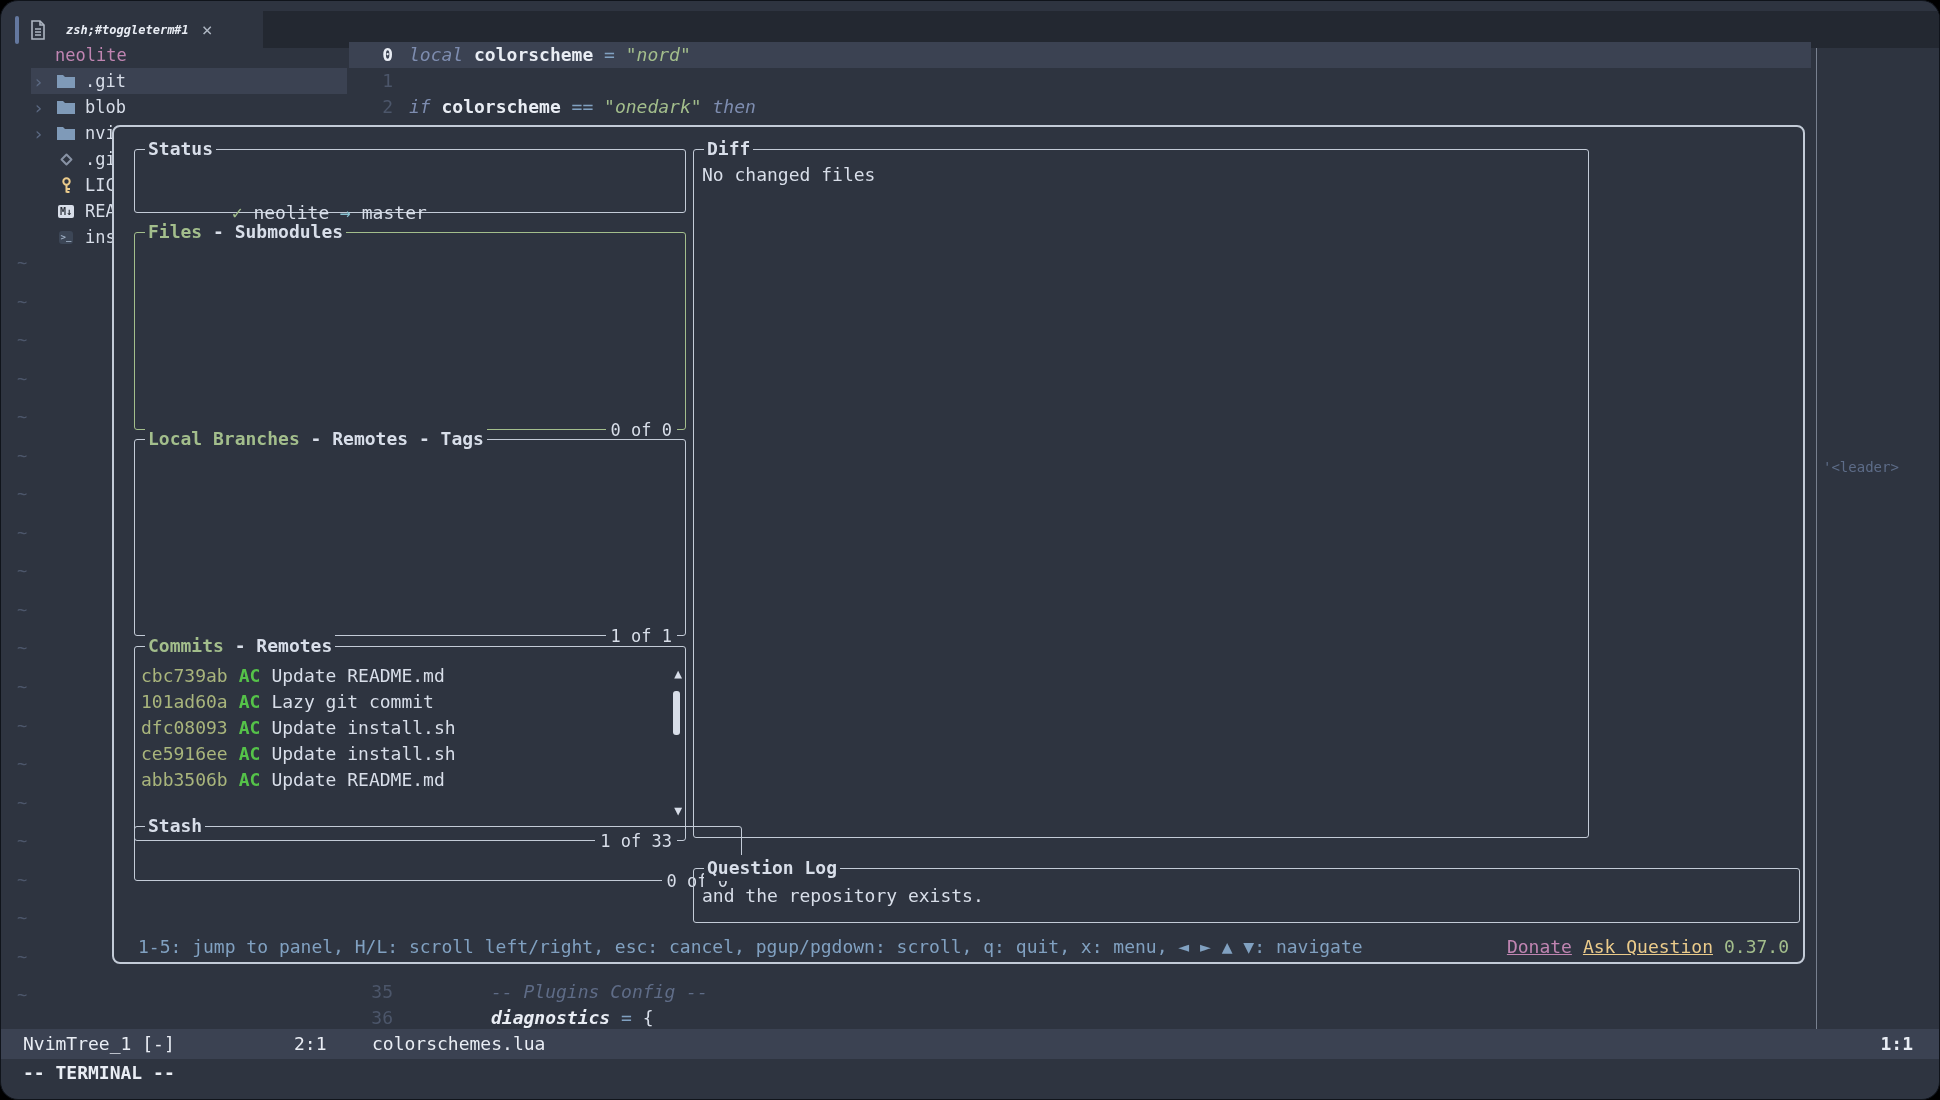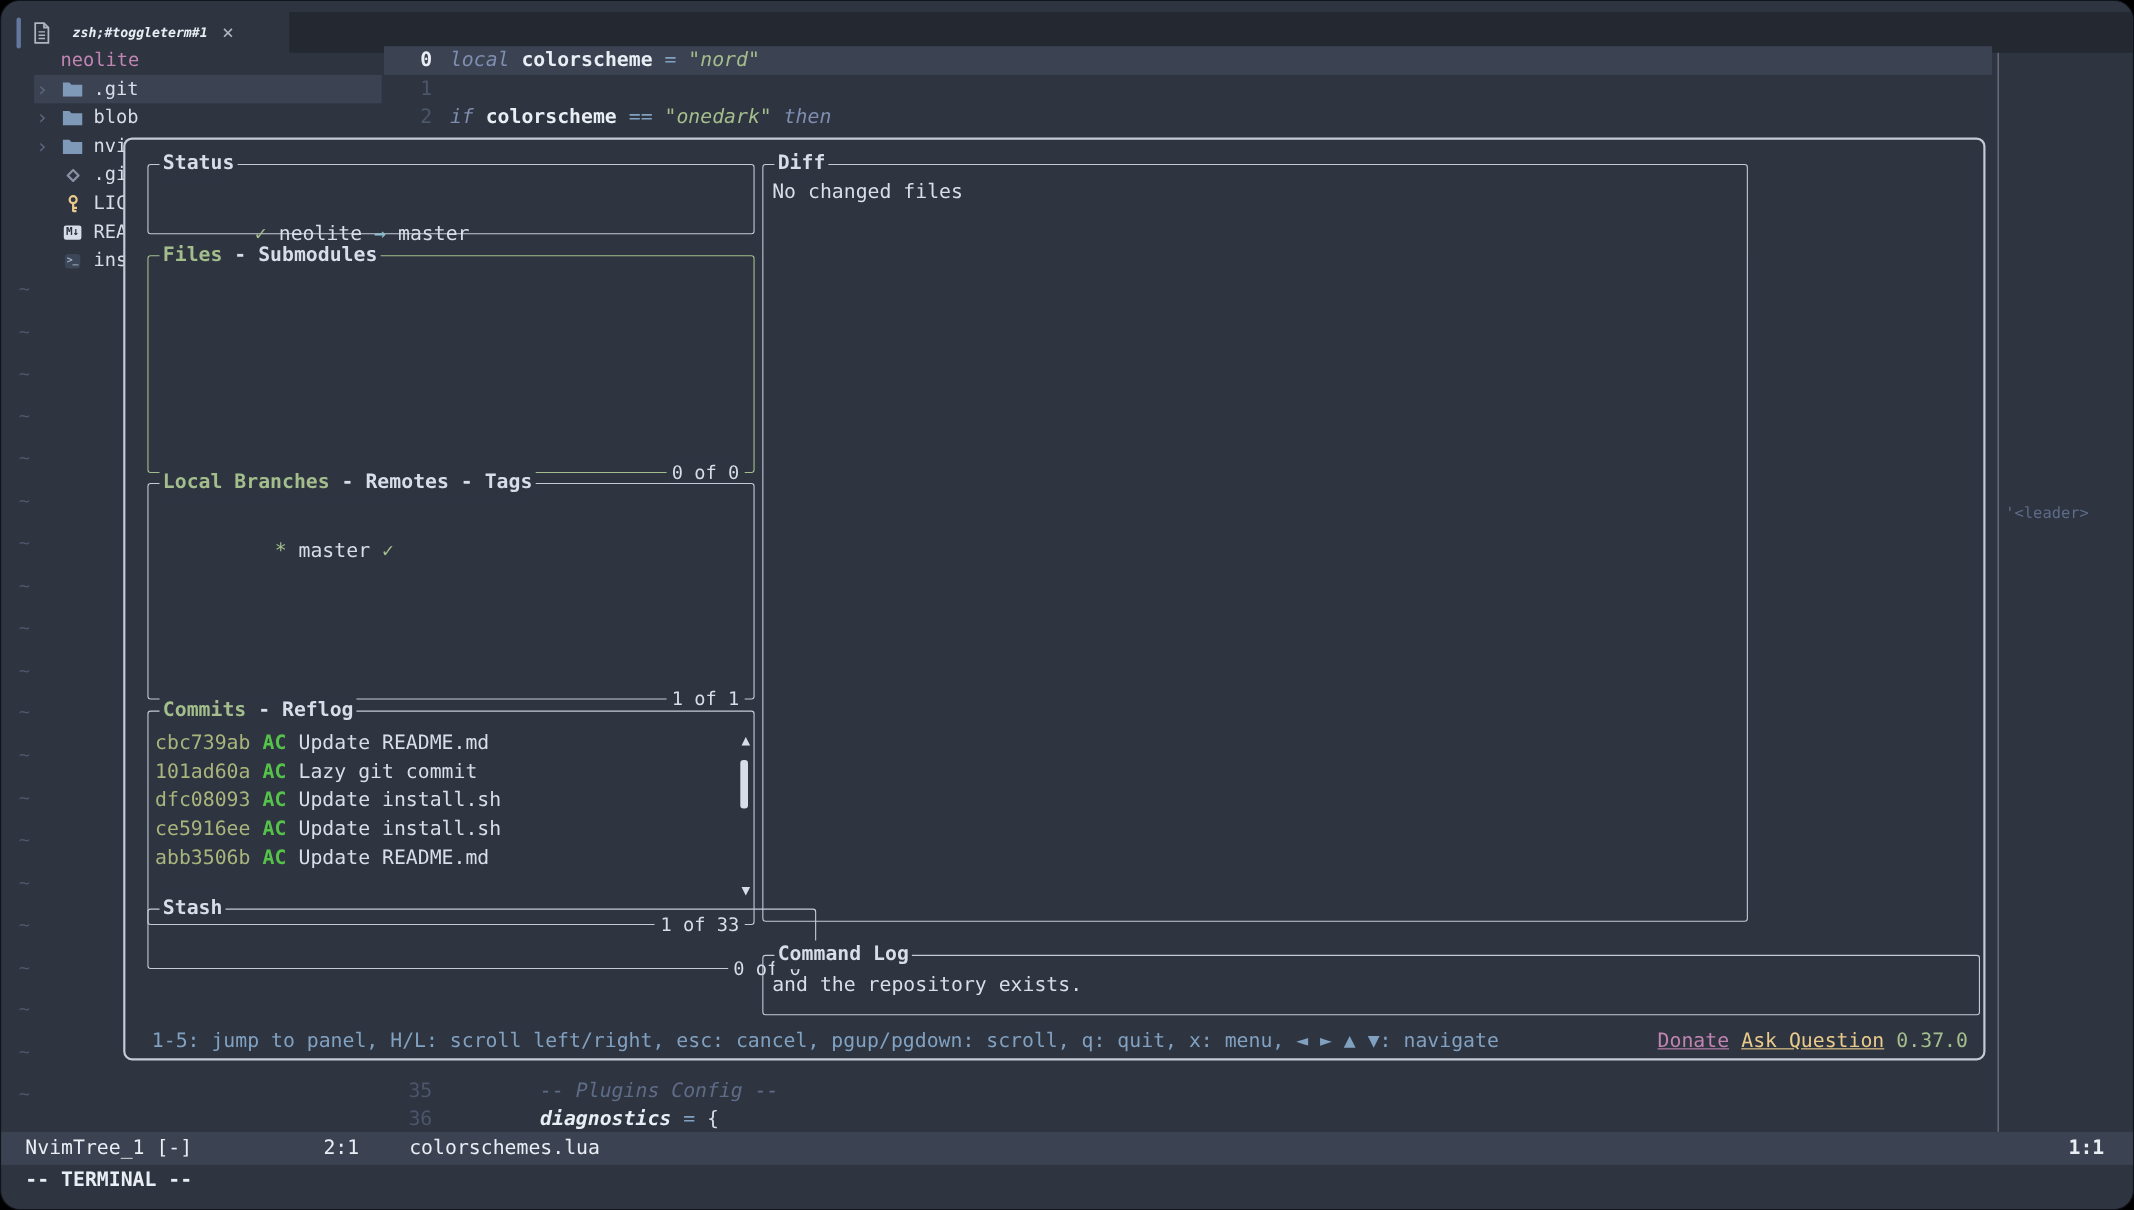--- a/index.html
+++ b/index.html
@@ -215,28 +215,25 @@
       </div>
     </div>
 
     <div class="panel active" style="left:20px;top:105px;width:552px;height:198px;">
       <span class="ptitle"><span class="acc">Files</span><span> - Submodules</span></span>
       <span class="pcount">0 of 0</span>
     </div>
 
     <div class="panel" style="left:20px;top:312px;width:552px;height:197px;">
       <span class="ptitle"><span class="acc">Local Branches</span><span> - Remotes - Tags</span></span>
-      <div class="lg-row" style="padding:22px 0 0 28px;">
-        <span class="okgreen">*</span><span> </span><span>master</span><span> </span><span class="okgreen">✓</span>
-      </div>
       <span class="pcount">1 of 1</span>
     </div>
 
     <div class="panel" style="left:20px;top:519px;width:552px;height:195px;">
-      <span class="ptitle"><span class="acc">Commits</span><span> - Reflog</span></span>
+      <span class="ptitle"><span class="acc">Commits</span><span> - Remotes</span></span>
       <div style="padding:16px 0 0 6px;">
         <div class="lg-row"><span class="chash">cbc739ab</span><span class="cstat">AC</span><span>Update README.md</span></div>
         <div class="lg-row"><span class="chash">101ad60a</span><span class="cstat">AC</span><span>Lazy git commit</span></div>
         <div class="lg-row"><span class="chash">dfc08093</span><span class="cstat">AC</span><span>Update install.sh</span></div>
         <div class="lg-row"><span class="chash">ce5916ee</span><span class="cstat">AC</span><span>Update install.sh</span></div>
         <div class="lg-row"><span class="chash">abb3506b</span><span class="cstat">AC</span><span>Update README.md</span></div>
       </div>
       <span class="scroll-glyph" style="top:20px;">▲</span>
       <span class="scroll-thumb"></span>
       <span class="scroll-glyph" style="bottom:22px;">▼</span>
@@ -247,21 +244,21 @@
       <span class="ptitle">Stash</span>
       <span class="pcount">0 of 0</span>
     </div>
 
     <div class="panel" style="left:579px;top:22px;width:896px;height:689px;">
       <span class="ptitle">Diff</span>
       <div class="lg-row" style="padding:12px 0 0 8px;">No changed files</div>
     </div>
 
     <div class="panel" style="left:579px;top:741px;width:1107px;height:55px;">
-      <span class="ptitle">Command Log</span>
+      <span class="ptitle">Question Log</span>
       <div class="lg-row" style="padding:14px 0 0 8px;">and the repository exists.</div>
     </div>
 
     <div class="abs helpbar">
       <span class="help-keys">1-5: jump to panel, H/L: scroll left/right, esc: cancel, pgup/pgdown: scroll, q: quit, x: menu, ◄ ► ▲ ▼: navigate</span>
       <span class="help-links">
         <span class="lnk-donate">Donate</span>
         <span class="lnk-ask">Ask Question</span>
         <span class="lg-version">0.37.0</span>
       </span>

